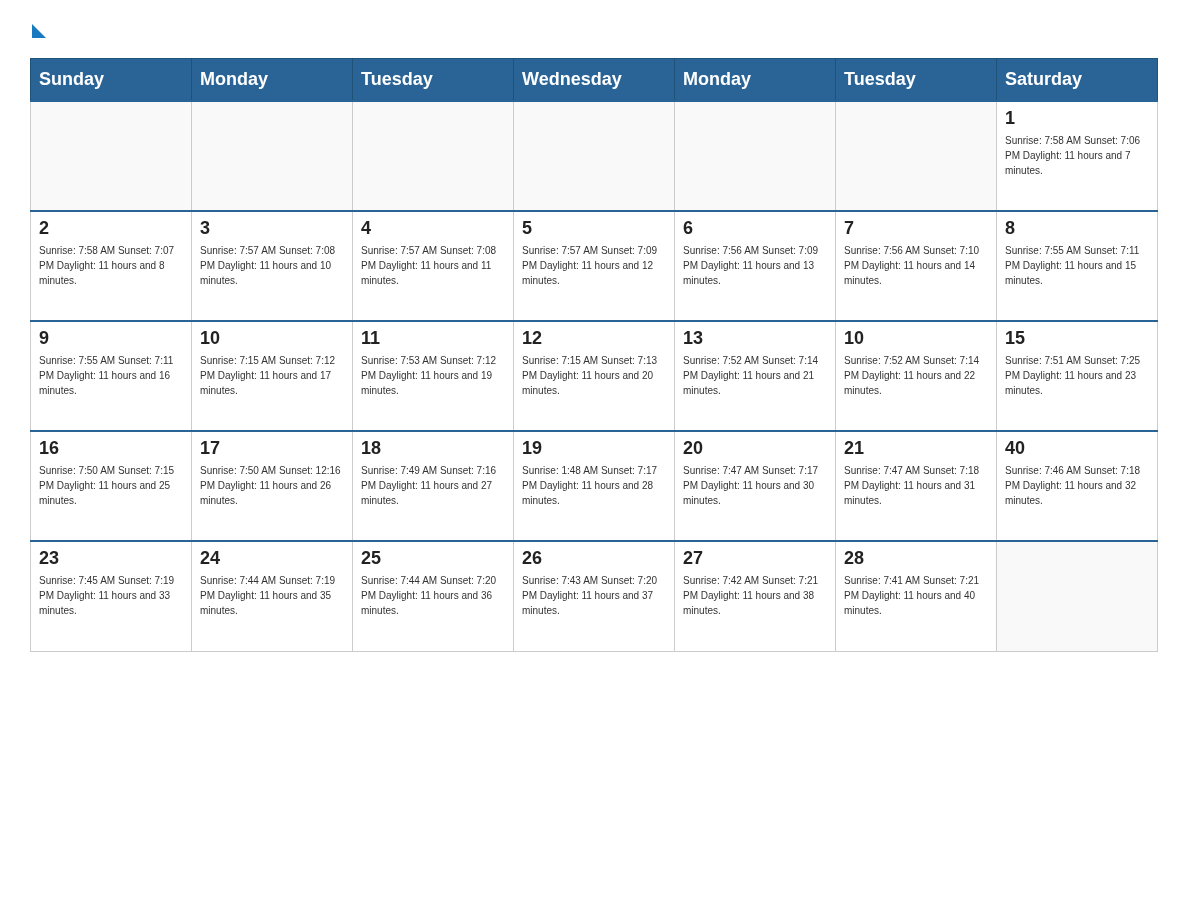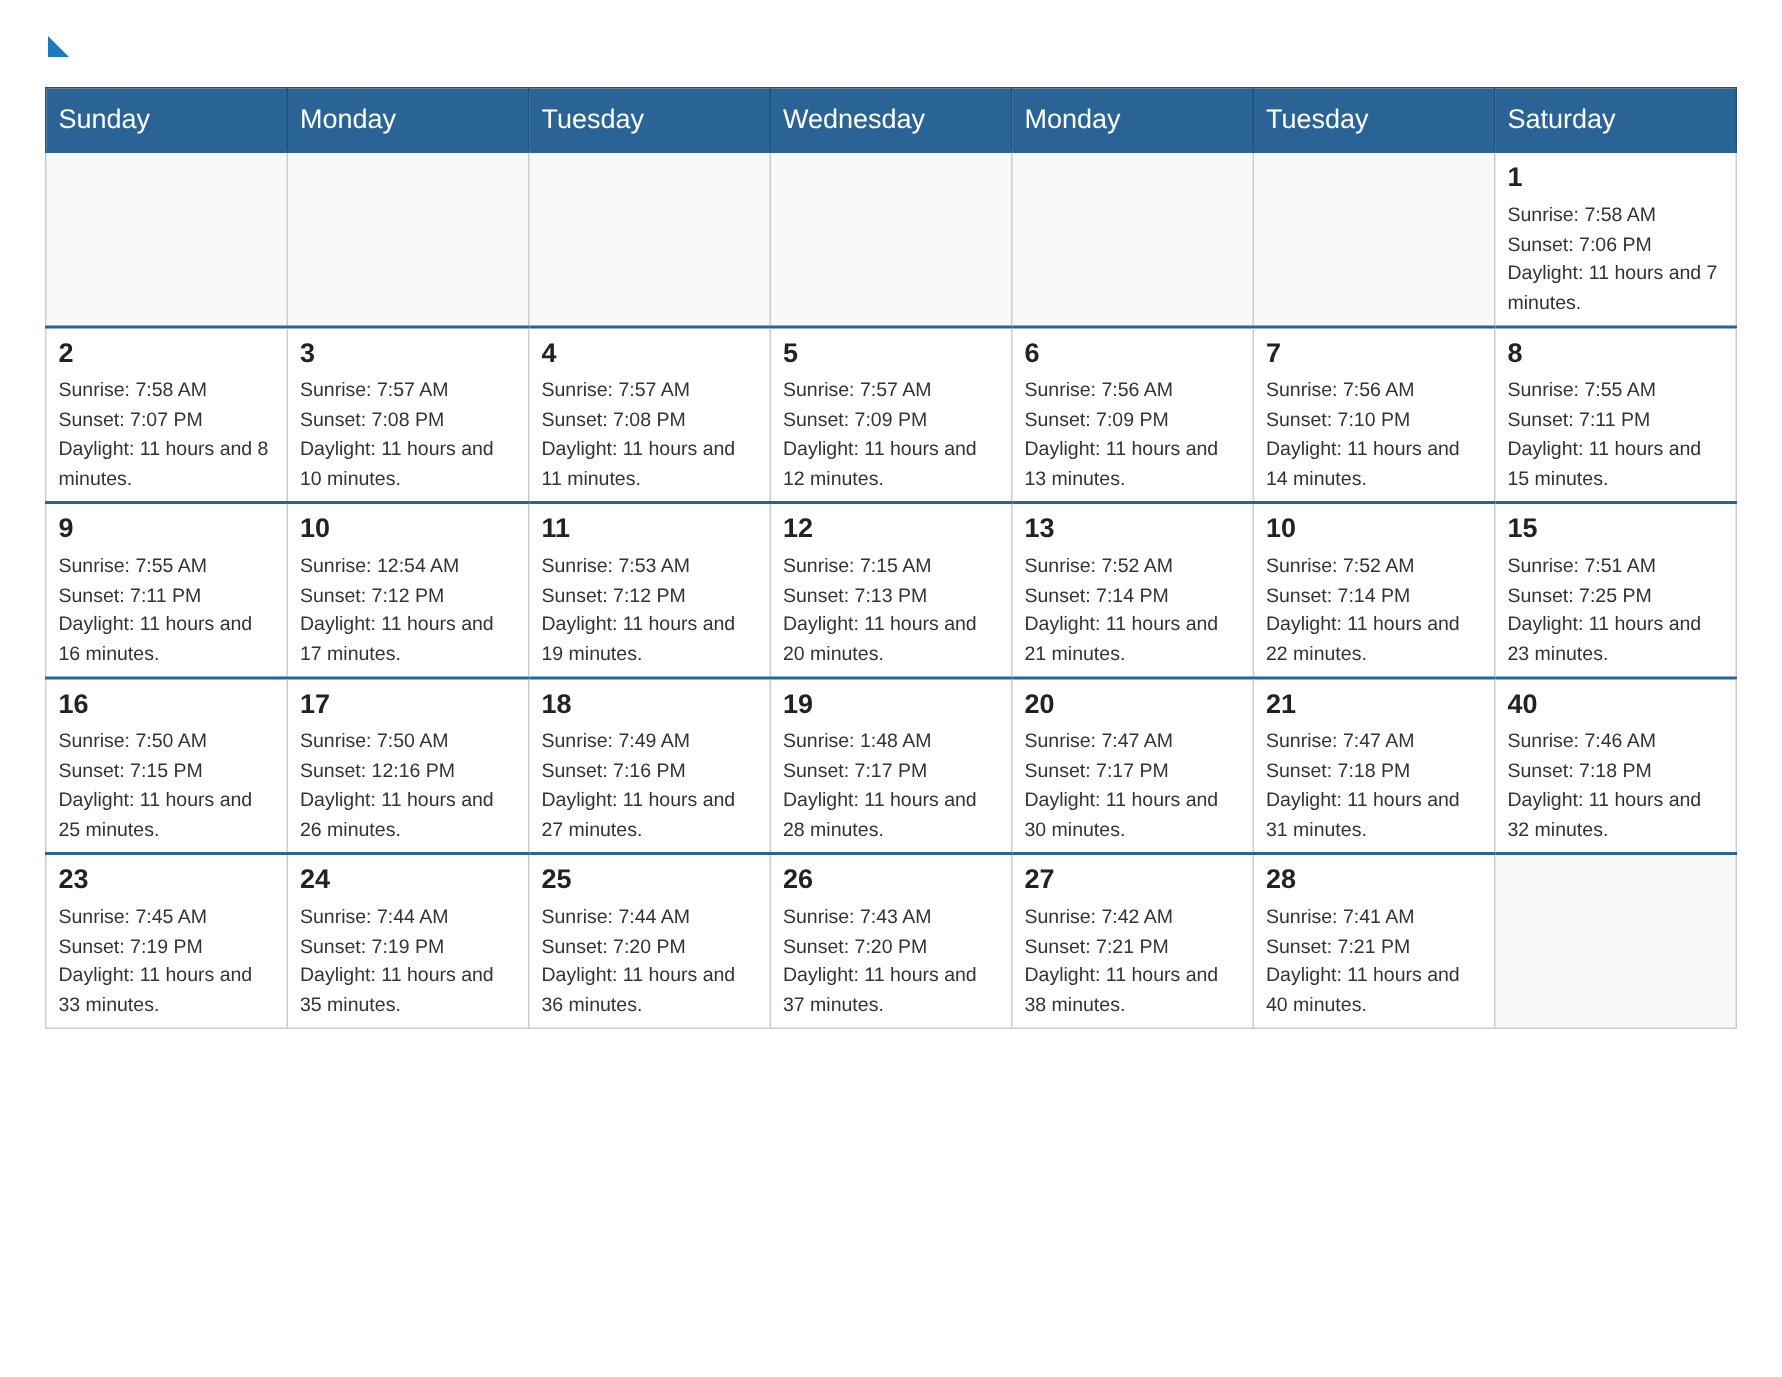--- a/index.html
+++ b/index.html
@@ -62,21 +62,21 @@
     }
     .calendar {
       width: 100%;
       border-collapse: collapse;
       border: 1px solid #999;
     }
     .calendar th {
       background-color: #2a6496;
       color: #fff;
       font-size: 18px;
-      font-weight: normal;
+      font-weight: bold;
       padding: 10px 8px;
       text-align: left;
       border: 1px solid #1e5278;
     }
     .calendar td {
       vertical-align: top;
       padding: 6px 8px;
       border: 1px solid #ccc;
       width: calc(100% / 7);
       min-height: 110px;
@@ -85,21 +85,21 @@
       color: #333;
     }
     .day-number {
       font-size: 18px;
       font-weight: bold;
       color: #222;
       display: block;
       margin-bottom: 4px;
     }
     .day-info {
-      font-size: 13px;
+      font-size: 10px;
       color: #333;
       line-height: 1.5;
     }
     .empty-cell {
       background: #f9f9f9;
     }
     tr.week-row td {
       border-top: 2px solid #2a6496;
     }
   </style>
@@ -202,21 +202,21 @@
       <tr class="week-row">
         <td>
           <span class="day-number">9</span>
           <div class="day-info">Sunrise: 7:55 AM
 Sunset: 7:11 PM
 Daylight: 11 hours
 and 16 minutes.</div>
         </td>
         <td>
           <span class="day-number">10</span>
-          <div class="day-info">Sunrise: 12:54 AM
+          <div class="day-info">Sunrise: 7:15 AM
 Sunset: 7:12 PM
 Daylight: 11 hours
 and 17 minutes.</div>
         </td>
         <td>
           <span class="day-number">11</span>
           <div class="day-info">Sunrise: 7:53 AM
 Sunset: 7:12 PM
 Daylight: 11 hours
 and 19 minutes.</div>

